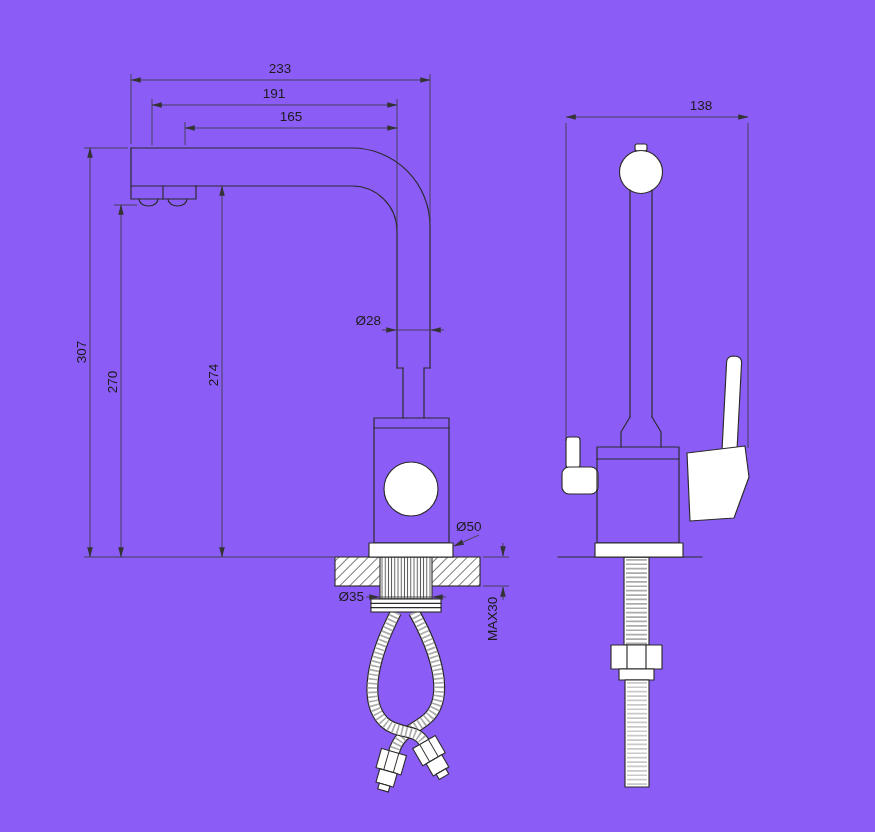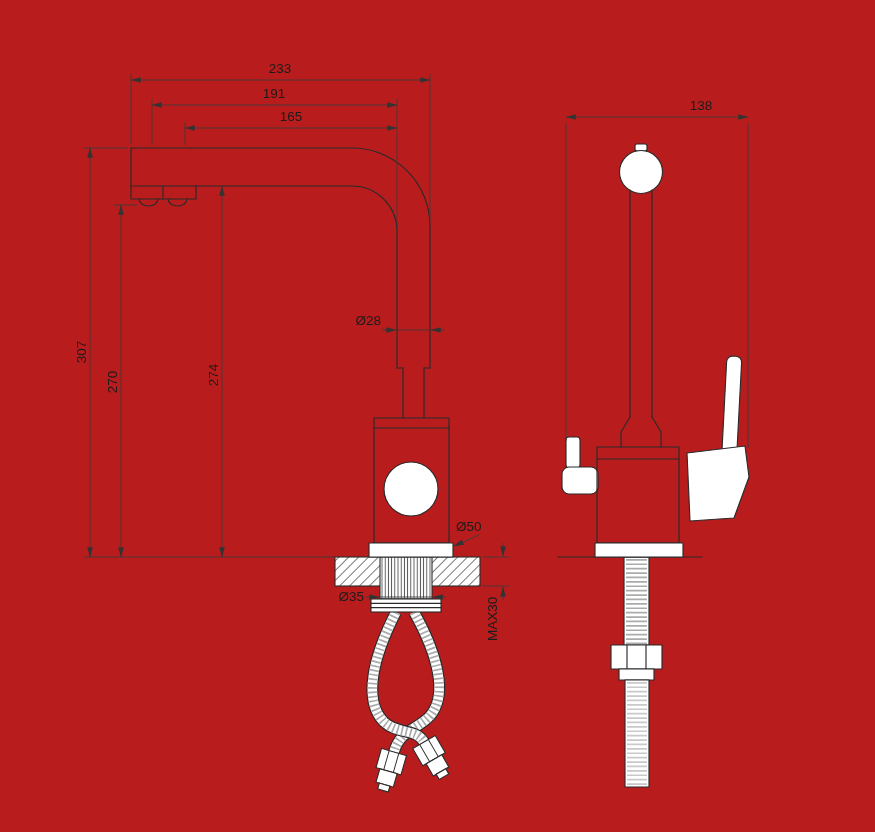--- a/index.html
+++ b/index.html
@@ -1,16 +1,16 @@
 <!DOCTYPE html>
 <html><head>
 <meta charset="utf-8">
 <style>
   html,body{margin:0;padding:0;background:#ffffff;}
-  .page{width:875px;height:832px;background:#b91c1c;position:relative;overflow:hidden;}
+  .page{width:875px;height:832px;background:#8b5cf6;position:relative;overflow:hidden;}
   svg{display:block;}
   .ln{fill:none;stroke:#2b2b2b;stroke-width:1.15;stroke-linecap:round;stroke-linejoin:round;}
   .fw{fill:#ffffff;stroke:#2b2b2b;stroke-width:1.15;stroke-linejoin:round;}
   .dim{fill:none;stroke:#3c3c3c;stroke-width:0.85;}
   .dt{font-family:"Liberation Sans","DejaVu Sans",sans-serif;font-size:13.5px;fill:#1c1c1c;}
   .hose-out{fill:none;stroke:#2b2b2b;stroke-width:12;}
   .hose-in{fill:none;stroke:#ffffff;stroke-width:9.6;}
   .hose-braid{fill:none;stroke:#ababab;stroke-width:9.6;stroke-dasharray:1.7 2.7;}
 </style>
 </head>

